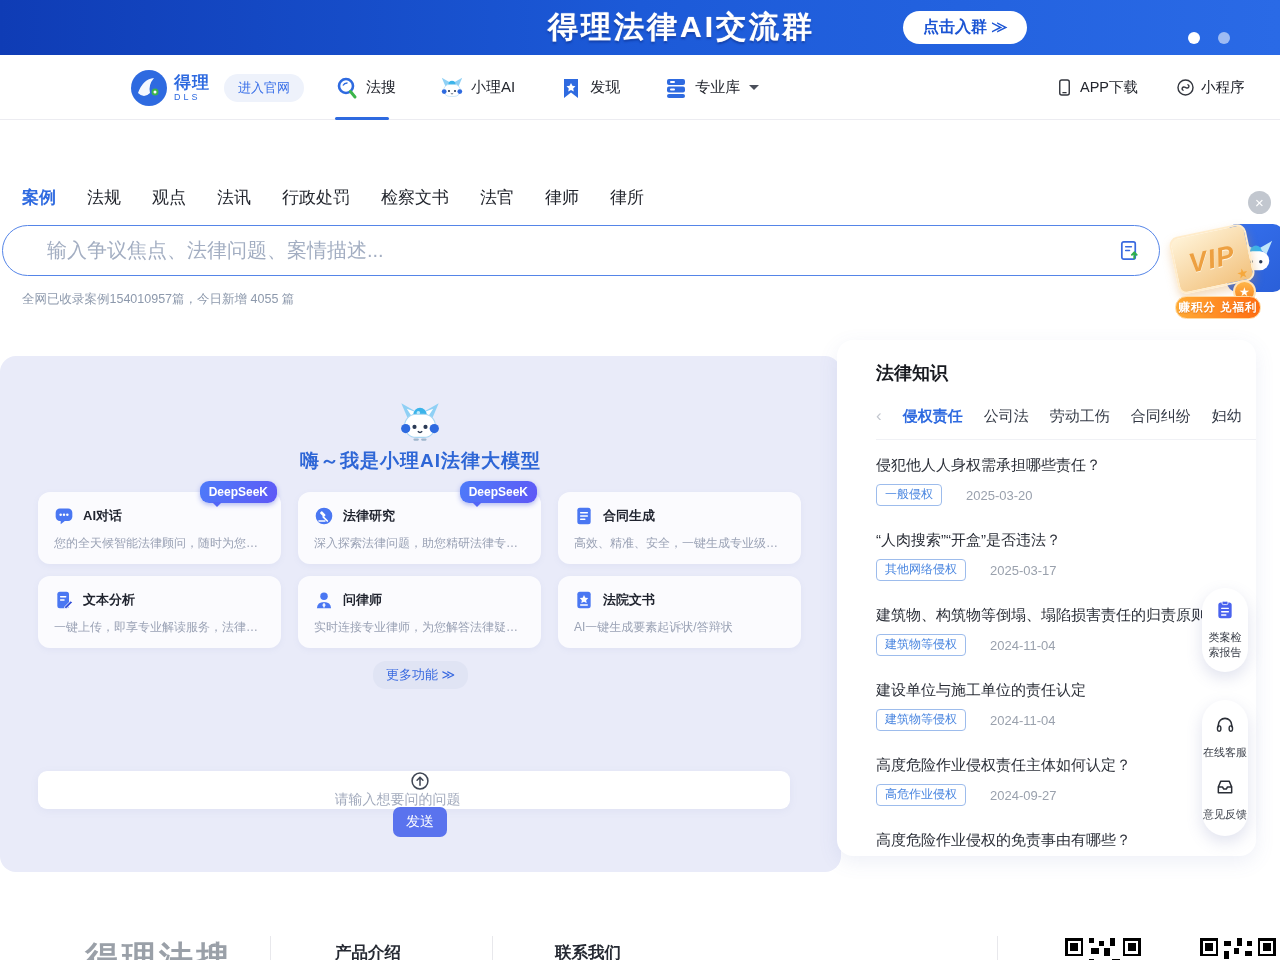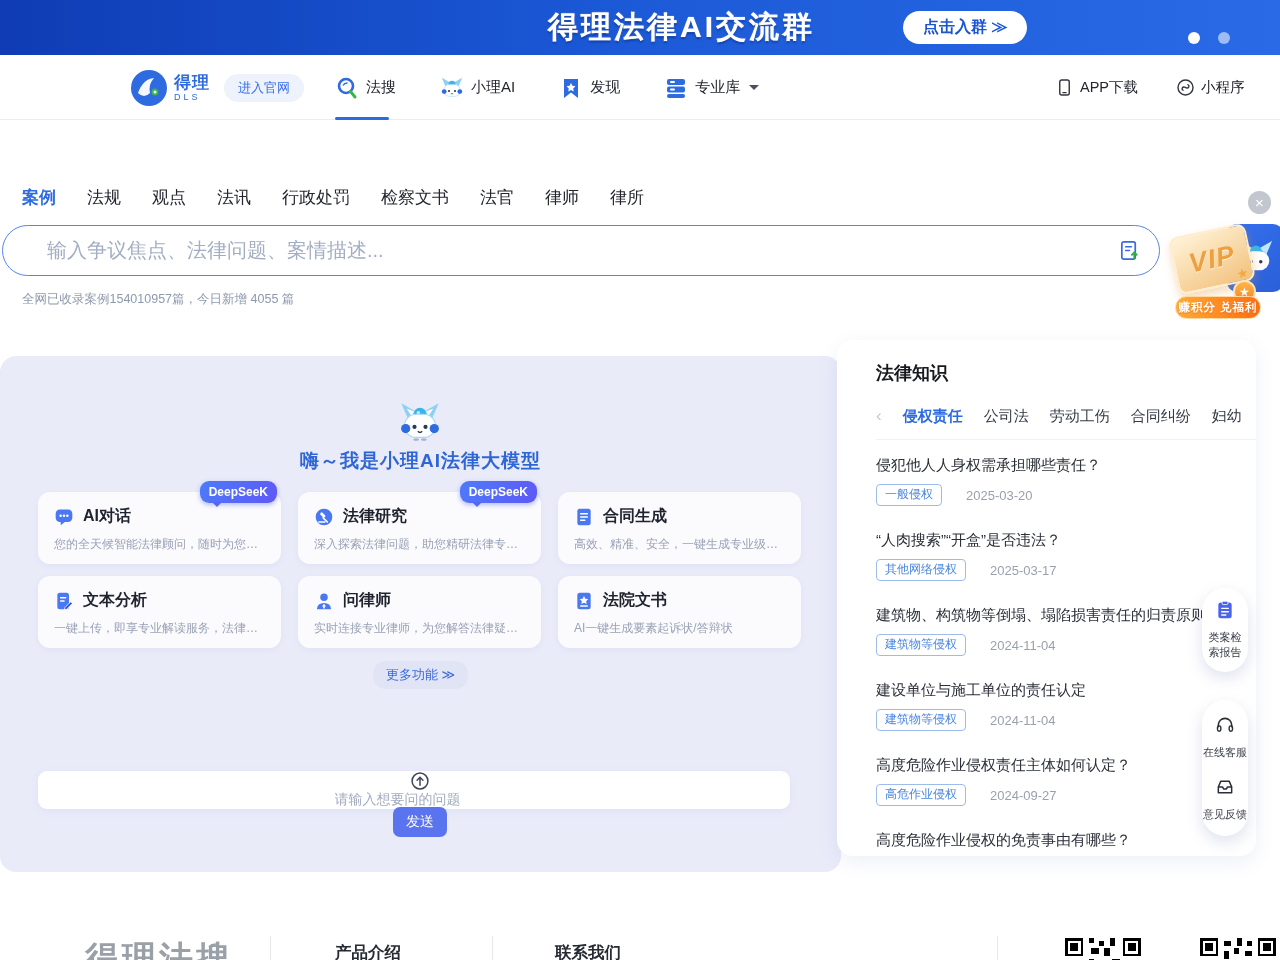--- a/index.html
+++ b/index.html
@@ -82,21 +82,21 @@
     background:#e9ebf9; border-radius:16px;margin-top:16px; }
   .mascot-big { position:absolute; left:398px; top:44px; width:44px; height:44px; }
   .greeting { position:absolute; left:0; top:92px; width:100%; text-align:center;
     font-size:19px; font-weight:700; color:#2e66d6; letter-spacing:1px; }
   .cards { position:absolute; left:38px; top:136px; display:grid;
     grid-template-columns:repeat(3,243px); grid-auto-rows:72px; column-gap:17px; row-gap:12px; }
   .fcard { position:relative; background:rgba(255,255,255,.8); border-radius:12px;
     padding:14px 16px 0 16px; cursor:pointer; box-shadow:0 2px 6px rgba(120,130,180,.07); }
   .fcard-head { display:flex; align-items:center; gap:9px; }
   .fcard-head svg { width:20px; height:20px; flex:none; }
-  .fcard-title { font-size:16px; font-weight:700; color:#1f232e; white-space:nowrap; }
+  .fcard-title { font-size:13px; font-weight:700; color:#1f232e; white-space:nowrap; }
   .fcard-desc { margin-top:9px; font-size:12px; color:#9aa2b5; white-space:nowrap;
     overflow:hidden; text-overflow:ellipsis; }
   .ds-badge { position:absolute; top:-11px; right:4px; height:22px; padding:0 9px; border-radius:9px;
     background:linear-gradient(120deg,#4d7bf9,#5f58f6); color:#fff; font-size:12px; font-weight:700;
     display:flex; align-items:center; box-shadow:0 2px 5px rgba(70,90,220,.4); }
   .ds-badge::after { content:""; position:absolute; left:12px; bottom:-9px;
     border:5px solid transparent; border-top-color:#5266f7; }
   .more-link { position:absolute; left:0; top:305px; width:100%; text-align:center; }
   .more-pill { display:inline-block; background:#e0e4f4; border-radius:13px; padding:5px 13px;
     color:#3a6ae0; font-size:13px; cursor:pointer; }

